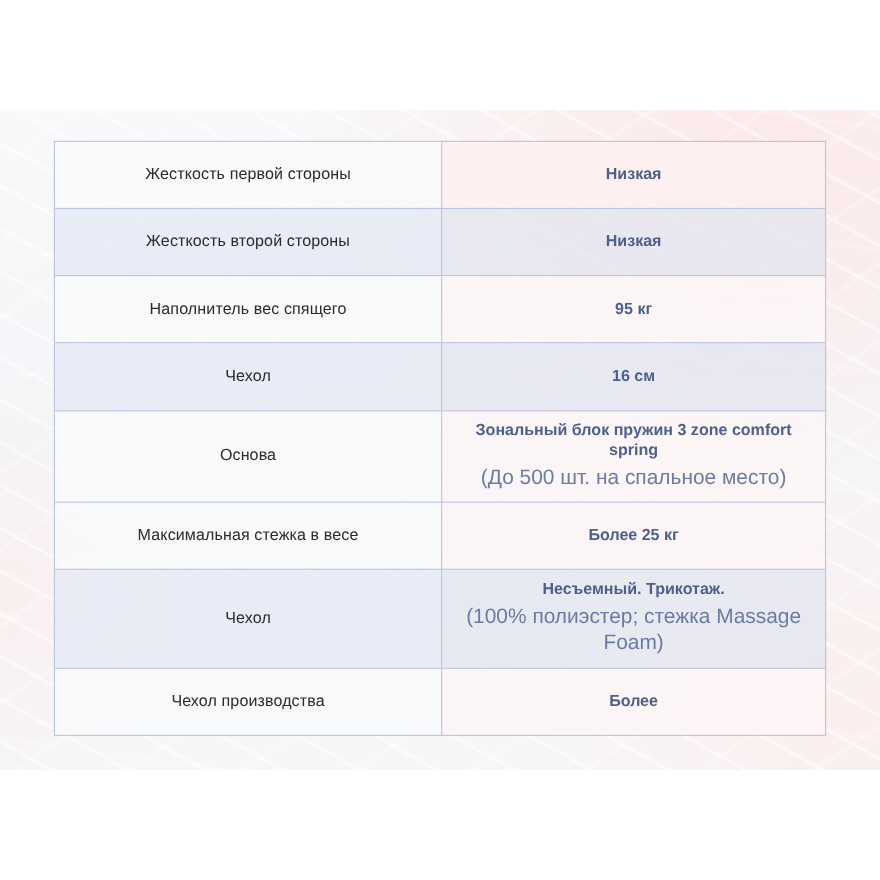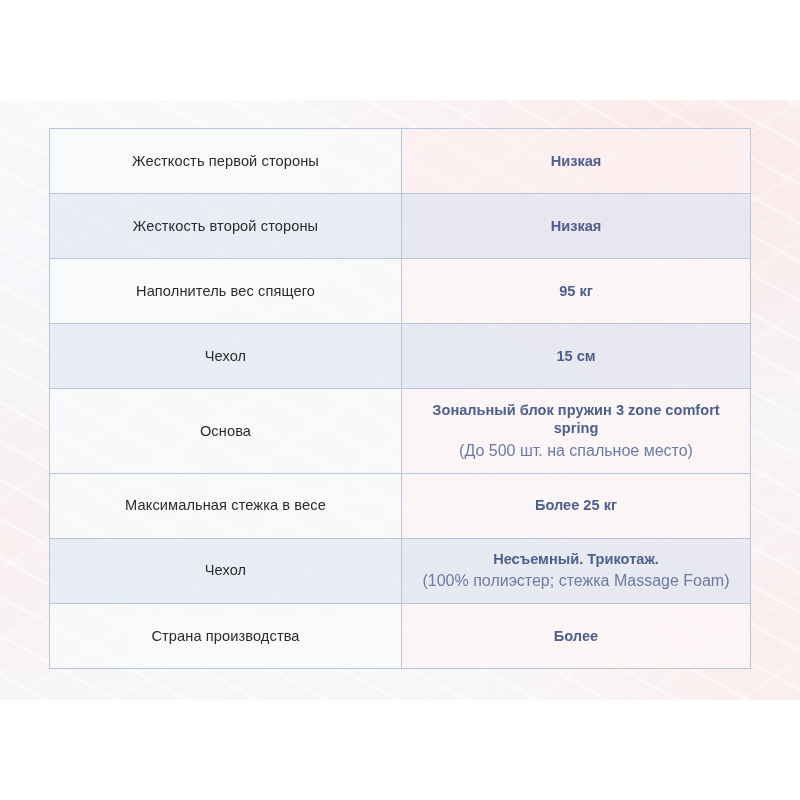--- a/index.html
+++ b/index.html
@@ -113,21 +113,21 @@
   td.value-cell {
     width: 349px;
     font-size: 14.6px;
     color: #4d5f8b;
     font-weight: 700;
   }
 
   td .sub {
     display: block;
     font-weight: 400;
-    font-size: 16px;
+    font-size: 19px;
     color: #6b7ba3;
     margin-top: 3px;
   }
 
   
   tr.odd td.label-cell  { background: rgba(249,250,251,0.80); }
   tr.odd td.value-cell  { background: rgba(253,245,246,0.80); }
   tr.even td.label-cell { background: rgba(228,233,245,0.78); }
   tr.even td.value-cell { background: rgba(227,230,240,0.78); }
 
@@ -167,21 +167,21 @@
       <tr class="odd">
         <td class="label-cell">Наполнитель вес спящего</td>
         <td class="value-cell">
           <span>95 кг</span>
         </td>
       </tr>
 
       <tr class="even">
         <td class="label-cell">Чехол</td>
         <td class="value-cell">
-          <span>15 см</span>
+          <span>16 см</span>
         </td>
       </tr>
 
       <tr class="odd">
         <td class="label-cell">Основа</td>
         <td class="value-cell">
           <span>Зональный блок пружин 3 zone comfort spring</span>
           <span class="sub">(До 500 шт. на спальное место)</span>
         </td>
       </tr>
@@ -196,21 +196,21 @@
 
       <tr class="even">
         <td class="label-cell">Чехол</td>
         <td class="value-cell">
           <span>Несъемный. Трикотаж.</span>
           <span class="sub">(100% полиэстер; стежка Massage Foam)</span>
         </td>
       </tr>
 
       <tr class="odd">
-        <td class="label-cell">Страна производства</td>
+        <td class="label-cell">Чехол производства</td>
         <td class="value-cell">
           <span>Более</span>
         </td>
       </tr>
 
 
     </tbody>
   </table>
 
 </div>

